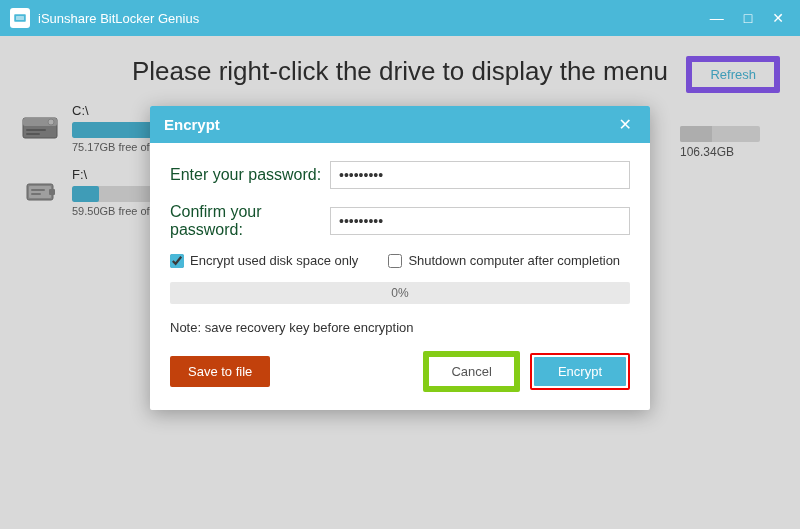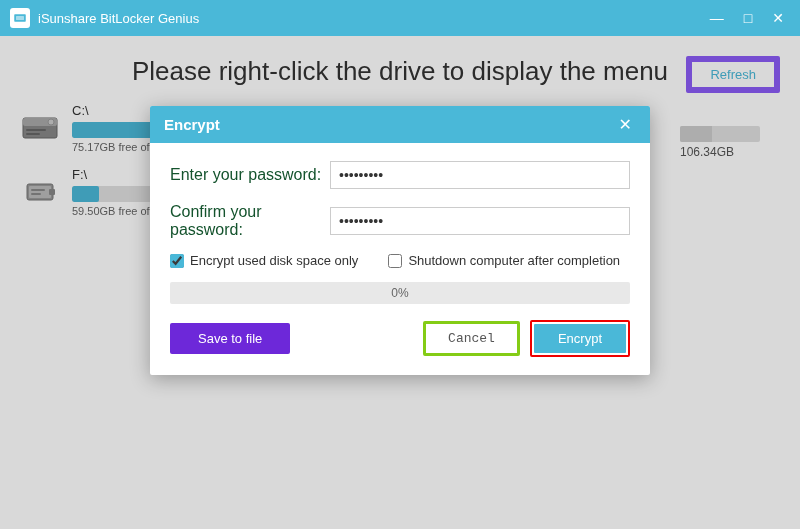--- a/index.html
+++ b/index.html
@@ -222,43 +222,42 @@
       color: #333;
       margin-bottom: 16px;
     }
 
     .dialog-actions {
       display: flex;
       align-items: center;
       justify-content: space-between;
     }
     .btn-save {
-      background: #6d28d9;
+      background: #c2410c;
       color: white;
       border: none;
-      padding: 8px 28px;
+      padding: 8px 18px;
       font-size: 13px;
       cursor: pointer;
       border-radius: 2px;
     }
 
     .btn-group-right {
       display: flex;
       gap: 10px;
       align-items: center;
     }
     .btn-cancel {
       background: white;
       color: #555;
-      border: 3px solid #84cc16;
+      border: 6px solid #84cc16;
       padding: 7px 22px;
       font-size: 13px;
       cursor: pointer;
       border-radius: 2px;
-      font-family: Liberation Mono, monospace;
     }
 
     .btn-encrypt-wrapper {
       border: 2px solid #e00;
       border-radius: 2px;
       padding: 2px;
     }
     .btn-encrypt {
       background: #4ab8d8;
       color: white;
@@ -370,20 +369,21 @@
           <label class="checkbox-item">
             <input type="checkbox" style="">
             <span>Shutdown computer after completion</span>
           </label>
         </div>
 
         <div class="progress-bar-bg">
           <span>0%</span>
         </div>
 
+        <div class="note-text">Note: save recovery key before encryption</div>
 
         <div class="dialog-actions">
           <button class="btn-save">Save to file</button>
           <div class="btn-group-right">
             <button class="btn-cancel">Cancel</button>
             <div class="btn-encrypt-wrapper">
               <button class="btn-encrypt">Encrypt</button>
             </div>
           </div>
         </div>

